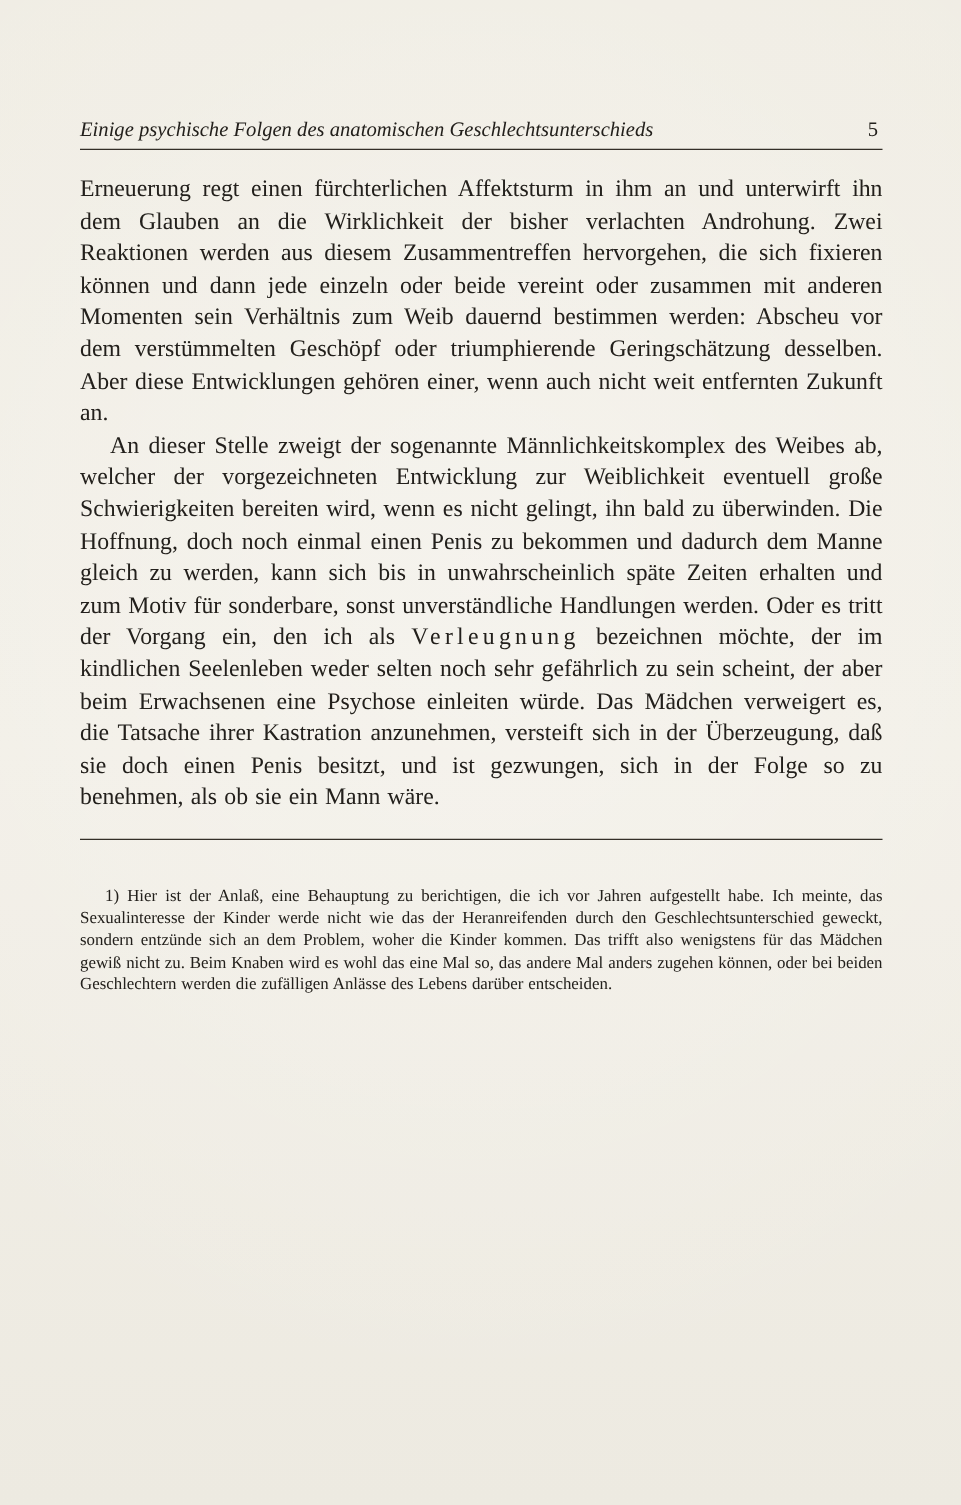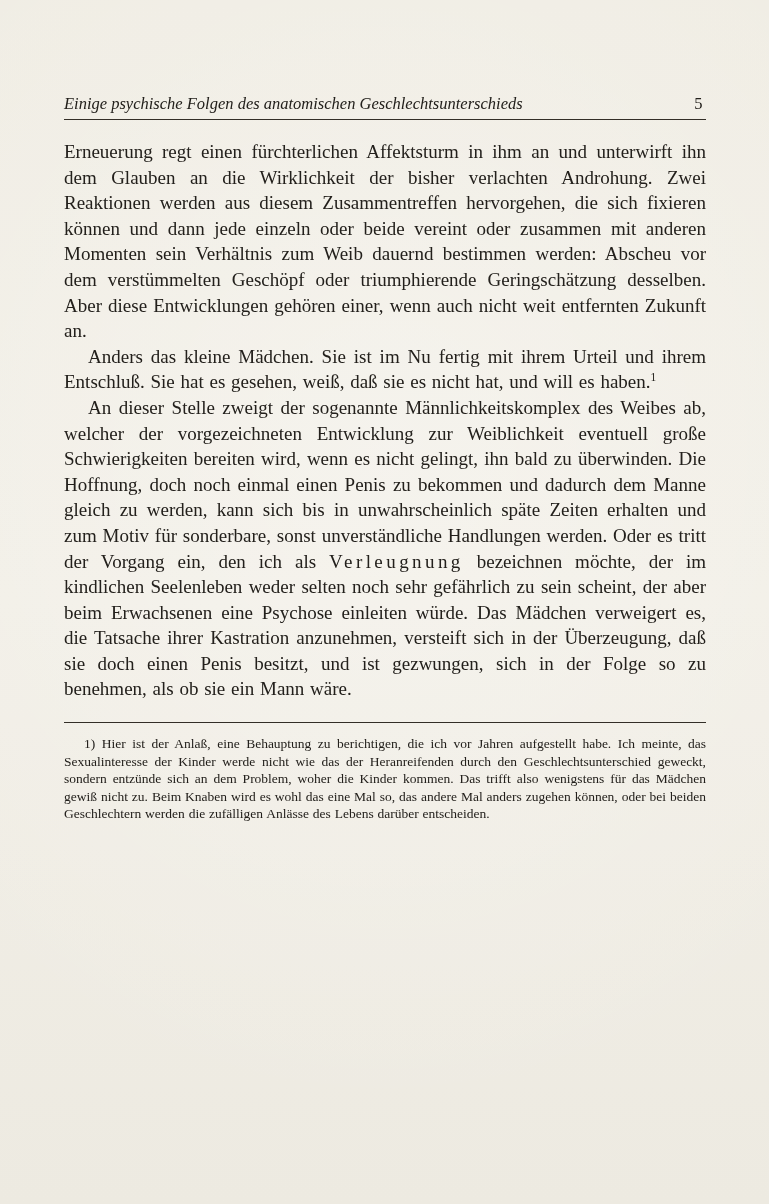--- a/index.html
+++ b/index.html
@@ -59,21 +59,21 @@
     line-height:0;
     vertical-align:super;
   }
   .footnote-rule{
     margin-top:20px;
     border:0;
     border-top:1.4px solid #332e27;
     width:100%;
   }
   .footnote{
-    margin:12px 0 0 0;
+    margin:36px 0 0 0;
     font-size:13.5px;
     line-height:17.6px;
     text-align:justify;
     text-indent:20px;
     word-spacing:0.5px;
   }
 </style>
 </head>
 <body>
 
@@ -81,21 +81,20 @@
   <div class="content">
 
     <div class="running-header">
       <span class="header-title">Einige psychische Folgen des anatomischen Geschlechtsunterschieds</span>
       <span class="page-number">5</span>
     </div>
 
     <div class="body-text">
       <p class="para">Erneuerung regt einen fürchterlichen Affektsturm in ihm an und unterwirft ihn dem Glauben an die Wirklichkeit der bisher verlachten Androhung. Zwei Reaktionen werden aus diesem Zusammentreffen hervorgehen, die sich fixieren können und dann jede einzeln oder beide vereint oder zusammen mit anderen Momenten sein Verhältnis zum Weib dauernd bestimmen werden: Abscheu vor dem verstümmelten Geschöpf oder triumphierende Geringschätzung desselben. Aber diese Entwicklungen gehören einer, wenn auch nicht weit entfernten Zukunft an.</p>
 
-      <p class="para indent"><span>Anders das kleine Mädchen. Sie ist im Nu fertig mit ihrem Urteil und ihrem Entschluß. Sie hat es gesehen, weiß, daß sie es nicht hat, und will es haben.</span><sup class="fnref">1</sup></p>
 
       <p class="para indent"><span>An dieser Stelle zweigt der sogenannte Männlichkeitskomplex des Weibes ab, welcher der vorgezeichneten Entwicklung zur Weiblichkeit eventuell große Schwierigkeiten bereiten wird, wenn es nicht gelingt, ihn bald zu überwinden. Die Hoffnung, doch noch einmal einen Penis zu bekommen und dadurch dem Manne gleich zu werden, kann sich bis in unwahrscheinlich späte Zeiten erhalten und zum Motiv für sonderbare, sonst unverständliche Handlungen werden. Oder es tritt der Vorgang ein, den ich als </span><span class="spaced">Verleugnung</span><span> bezeichnen möchte, der im kindlichen Seelenleben weder selten noch sehr gefährlich zu sein scheint, der aber beim Erwachsenen eine Psychose einleiten würde. Das Mädchen verweigert es, die Tatsache ihrer Kastration anzunehmen, versteift sich in der Überzeugung, daß sie doch einen Penis besitzt, und ist gezwungen, sich in der Folge so zu benehmen, als ob sie ein Mann wäre.</span></p>
     </div>
 
     <hr class="footnote-rule">
 
     <p class="footnote">1) Hier ist der Anlaß, eine Behauptung zu berichtigen, die ich vor Jahren aufgestellt habe. Ich meinte, das Sexualinteresse der Kinder werde nicht wie das der Heranreifenden durch den Geschlechtsunterschied geweckt, sondern entzünde sich an dem Problem, woher die Kinder kommen. Das trifft also wenigstens für das Mädchen gewiß nicht zu. Beim Knaben wird es wohl das eine Mal so, das andere Mal anders zugehen können, oder bei beiden Geschlechtern werden die zufälligen Anlässe des Lebens darüber entscheiden.</p>
 
   </div>
 </div>

